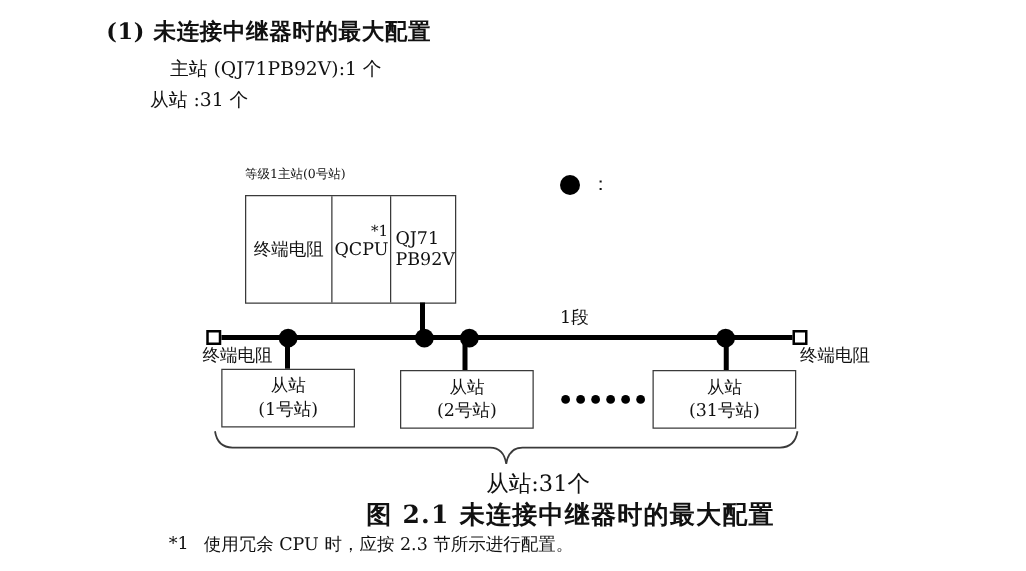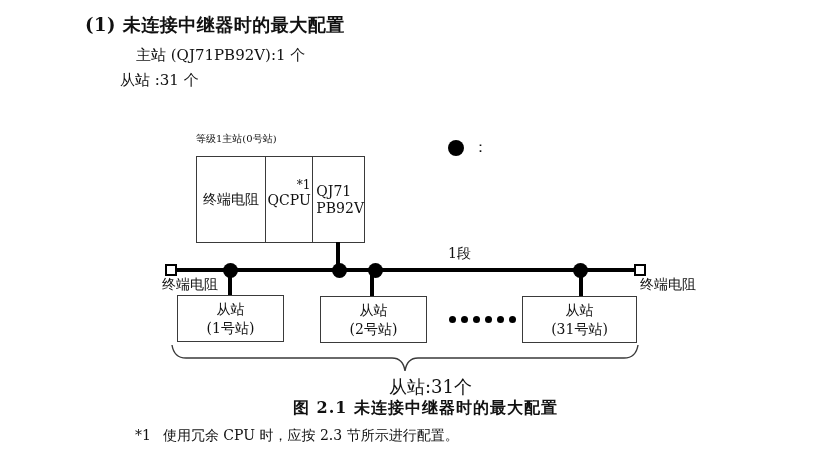--- a/index.html
+++ b/index.html
@@ -72,21 +72,21 @@
   .slave-31 { left: 522px; top: 296px; width: 115px; height: 47px; }
 
   .ellipsis { left: 449px; top: 316px; display: flex; gap: 5px; align-items: center; }
   .edot { width: 7px; height: 7px; border-radius: 50%; background: #000; }
 
   .brace-svg { left: 165px; top: 340px; }
   .brace-label { left: 389px; top: 375px; font-size: 18px; white-space: nowrap; }
 
   .caption {
     left: 293px; top: 398px;
-    font-size: 16px; font-weight: bold; letter-spacing: 1px; white-space: nowrap;
+    font-size: 20px; font-weight: bold; letter-spacing: 1px; white-space: nowrap;
   }
   .footnote { left: 135px; top: 427px; display: flex; font-size: 14px; white-space: nowrap; }
   .footnote-marker { margin-right: 12px; }
 </style>
 </head>
 <body>
 
 <div class="page">
 
   <div class="abs heading">(1) 未连接中继器时的最大配置</div>

